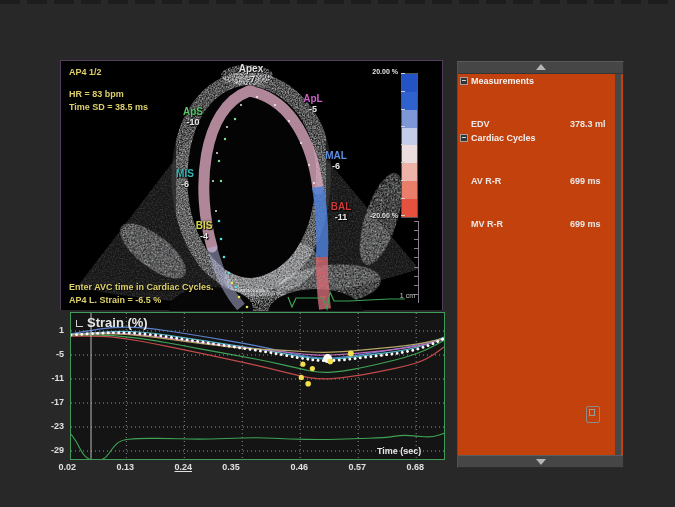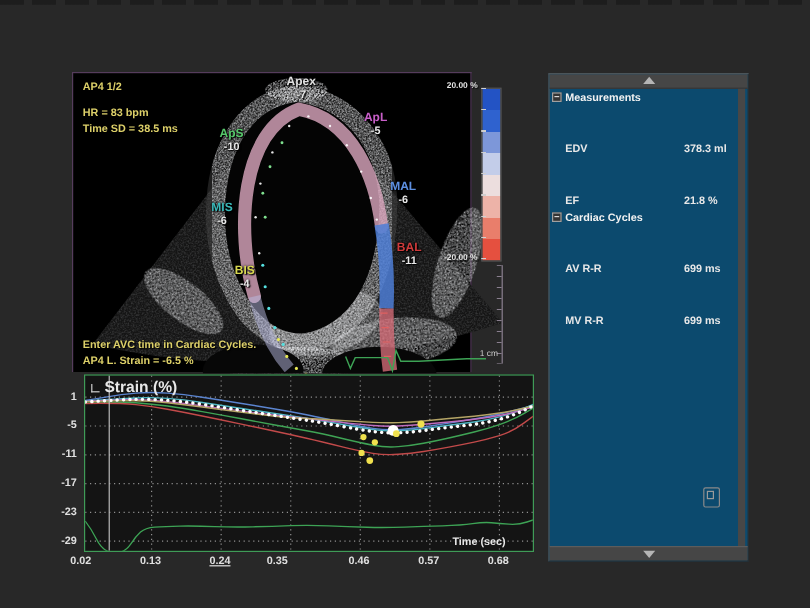--- a/index.html
+++ b/index.html
@@ -1,21 +1,21 @@
 <!DOCTYPE html>
 <html><head>
 <meta charset="utf-8">
 <style>
   html,body{margin:0;padding:0;background:#282828;}
   .screen{position:relative;width:675px;height:507px;background:#282828;overflow:hidden;
           font-family:"Liberation Sans","DejaVu Sans",sans-serif;}
   .top-deco{position:absolute;left:0;top:0;right:0;height:4px;
             background:repeating-linear-gradient(90deg,#1d1d1d 0 20px,#282828 20px 27px);}
   
-  .us{position:absolute;left:60px;top:60px;width:333px;height:250px;background:#000;
+  .us{position:absolute;left:60px;top:60px;width:383px;height:250px;background:#000;
       border:1px solid #553c5c;border-bottom:none;box-sizing:border-box;}
   .us-svg{position:absolute;left:0;top:0;}
   .ov{position:absolute;color:#ddd069;font-size:9px;font-weight:bold;
       text-shadow:1px 1px 1px #000;white-space:nowrap;}
   .seg{position:absolute;width:40px;text-align:center;line-height:10px;font-weight:bold;
        text-shadow:0 0 2px #000,1px 1px 1px #000;}
   .seg .nm{font-size:10px;display:block;}
   .seg .vl{font-size:9px;display:block;color:#e9e9e9;}
   .cbar{position:absolute;left:340px;top:12px;width:15px;height:143px;
         border:1px solid #555;
@@ -34,21 +34,21 @@
   
   .chart-box{position:absolute;left:70px;top:312px;width:373px;height:146px;
              border:1px solid #3f9b57;background:#141414;}
   .chart-title{position:absolute;left:76px;top:315px;color:#e8e8e8;font-size:13px;font-weight:bold;}
   .corner-ic{display:inline-block;width:6px;height:6px;border-left:1px solid #cfcfcf;
              border-bottom:1px solid #cfcfcf;margin-right:4px;}
   .time-lab{position:absolute;left:377px;top:446px;color:#e8e8e8;font-size:9px;font-weight:bold;}
   .xtick{position:absolute;width:34px;text-align:center;color:#e0e0e0;font-size:9px;font-weight:bold;top:462px;}
   .ytick{position:absolute;width:28px;text-align:right;color:#e0e0e0;font-size:9px;font-weight:bold;left:36px;}
   
-  .panel{position:absolute;left:457px;top:61px;width:167px;height:407px;background:#0c4a6e;
+  .panel{position:absolute;left:457px;top:61px;width:167px;height:407px;background:#c2410c;
          border-top:1px solid #5a5a5a;border-left:1px solid #525252;
          border-right:1px solid #2b2b2b;border-bottom:1px solid #2b2b2b;box-sizing:border-box;}
   .pscroll{position:absolute;left:0;right:0;height:11px;background:#464646;cursor:pointer;}
   .pscroll.top{top:0;border-bottom:1px solid #353535;}
   .pscroll.bot{bottom:0;border-top:1px solid #5c5c5c;}
   .tri{position:absolute;left:50%;margin-left:-5px;width:0;height:0;
        border-left:5px solid transparent;border-right:5px solid transparent;}
   .tri.up{top:2px;border-bottom:6px solid #b5b5b5;}
   .tri.down{top:3px;border-top:6px solid #b5b5b5;}
   .panel-scrollbar{position:absolute;right:2px;top:12px;bottom:12px;width:6px;background:#474747;}
@@ -248,21 +248,20 @@
     </div>
 
   <div class="panel">
     <div class="pscroll top">
         <div class="tri up"></div>
       </div>
     <div class="panel-scrollbar"></div>
     <div class="panel-content" id="panel-content">
         <div class="p-head"><div class="minus-box"></div><span class="ttl">Measurements</span></div>
         <div class="p-row"><span class="lbl">EDV</span><span class="val">378.3 ml</span></div>
-        <div class="p-row"><span class="lbl">EF</span><span class="val">21.8 %</span></div>
         <div class="p-head"><div class="minus-box"></div><span class="ttl">Cardiac Cycles</span></div>
         <div class="p-row"><span class="lbl">AV R-R</span><span class="val">699 ms</span></div>
         <div class="p-row"><span class="lbl">MV R-R</span><span class="val">699 ms</span></div>
       </div>
     <div class="page-ic"></div>
     <div class="pscroll bot">
         <div class="tri down"></div>
       </div>
   </div>
 </div>

